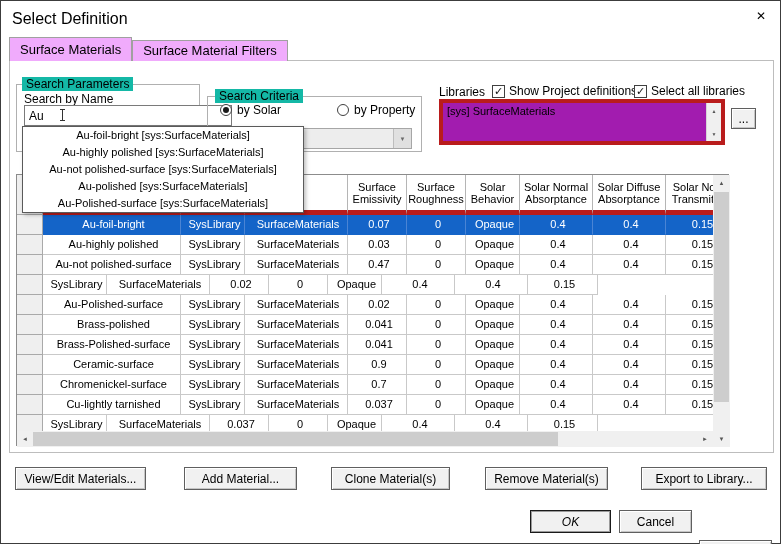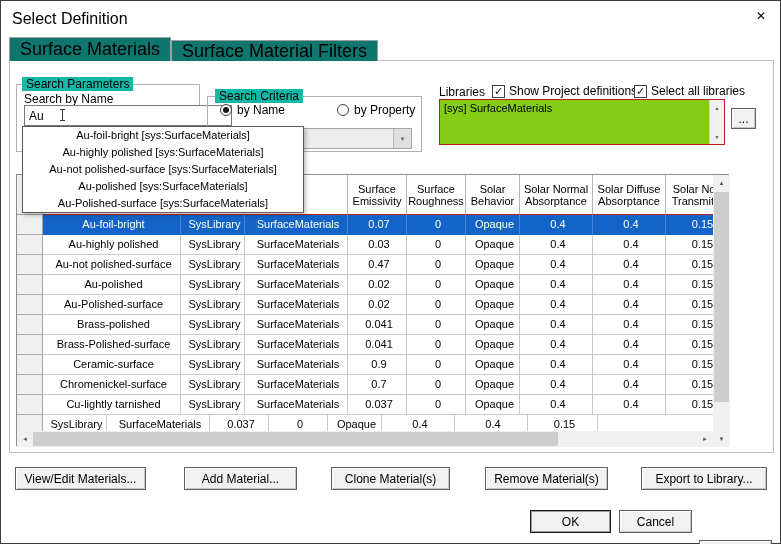--- a/index.html
+++ b/index.html
@@ -8,21 +8,21 @@
     position:relative; width:781px; height:544px; background:#fff;
     border:1px solid #3c3c3c;
     font-family:"Liberation Sans","DejaVu Sans",sans-serif; font-size:12px; color:#000;
   }
   
   .titlebar { position:absolute; left:0; top:0; right:0; height:30px; background:#fff; }
   .title-text { position:absolute; left:11px; top:9px; font-size:16px; }
   .close-btn { position:absolute; right:14px; top:8px; font-size:12px; color:#000; cursor:default; }
   
   .tabstrip { position:absolute; left:8px; top:36px; height:24px; display:flex; align-items:flex-end; z-index:6; }
-  .tab { border:1px solid #a0a0a0; border-bottom:none; background:#0f766e; padding:0 10px; height:21px; line-height:20px; font-size:18px; white-space:nowrap; }
+  .tab { border:1px solid #a0a0a0; border-bottom:none; background:#f0abfc; padding:0 10px; height:21px; line-height:20px; font-size:13px; white-space:nowrap; }
   .tab.active { height:24px; line-height:23px; position:relative; z-index:7; }
   .tab-panel { position:absolute; left:8px; top:59px; width:765px; height:393px; border:1px solid #bdbdbd; background:#fff; }
   
   .groupbox { position:absolute; border:1px solid #b0b0b0; }
   .group-label { position:absolute; background:#14b8a6; padding:0 4px; font-size:12px; white-space:nowrap; z-index:2; }
   .field-label { position:absolute; font-size:12px; white-space:nowrap; }
   .win-input { position:absolute; border:1px solid #7a7a7a; background:#fff; padding:2px 4px;
     font-family:"Liberation Sans","DejaVu Sans",sans-serif; font-size:12px; }
   .ibeam { position:absolute; width:1px; height:12px; background:#333; }
   .ibeam::before, .ibeam::after { content:""; position:absolute; left:-2px; width:5px; height:1px; background:#333; }
@@ -33,33 +33,33 @@
   .win-radio.checked .radio-circle::after { content:""; position:absolute; left:2px; top:2px; width:6px; height:6px; border-radius:50%; background:#1a1a1a; }
   .win-checkbox { position:absolute; display:flex; align-items:center; gap:4px; font-size:12px; white-space:nowrap; }
   .checkbox-box { width:13px; height:13px; border:1px solid #404040; background:#fff; display:flex; align-items:center; justify-content:center; flex:0 0 13px; }
   .checkbox-box .check { font-size:11px; line-height:11px; font-weight:bold; color:#111; display:none; }
   .win-checkbox.checked .check { display:block; }
   
   .combo { position:absolute; border:1px solid #a6a6a6; background:#ededed; display:flex; }
   .combo-field { flex:1; }
   .combo-arrow { width:18px; border-left:1px solid #bdbdbd; background:#e0e0e0; display:flex; align-items:center; justify-content:center; font-size:6px; color:#6a6a6a; }
   
-  .listbox { position:absolute; border:1px solid #b91c1c; background:#84cc16; }
+  .listbox { position:absolute; border:4px solid #b91c1c; background:#a21caf; }
   .lib-item { font-size:11px; padding:2px 4px; white-space:nowrap; }
   .listbox-scroll { position:absolute; right:0; top:0; bottom:0; width:15px; border-left:1px solid #d6d6d6; background:#f0f0f0; }
   .lb-arrow { position:absolute; left:0; width:14px; height:13px; display:flex; align-items:center; justify-content:center; font-size:5px; color:#555; }
   .lb-up { top:1px; } .lb-down { bottom:1px; }
   
   .popup { position:absolute; border:1px solid #5a5a5a; background:#fff; z-index:40; box-shadow:2px 2px 4px rgba(0,0,0,0.25);text-align:center; }
   .ac-item { height:17px; line-height:17px; font-size:11px; padding:0 4px; white-space:nowrap; }
   
   .grid { position:absolute; background:#fff; border:1px solid #8c8c8c; }
   .grid-viewport { position:absolute; left:0; top:0; width:696px; height:256px; overflow:hidden; background:#fff; }
   .grid-header-row { display:flex; height:40px; width:720px; }
-  .hcell { background:#fff; border-right:1px solid #b5b5b5; border-bottom:1px solid #b91c1c;
+  .hcell { background:#fff; border-right:1px solid #b5b5b5; border-bottom:5px solid #b91c1c;
     display:flex; align-items:center; justify-content:center; text-align:center;
     font-size:11px; line-height:12px; padding:0 2px; flex:0 0 auto; overflow:hidden; }
   .grid-row { display:flex; height:20px; width:720px;text-align:center; }
   .cell { border-right:1px solid #c9c9c9; border-bottom:1px solid #c9c9c9; font-size:11px;
     line-height:19px; padding-left:4px; white-space:nowrap; overflow:hidden; flex:0 0 auto; background:#fff; }
   .rowhead { width:26px; flex:0 0 26px; background:#efefef !important;
     border-right:1px solid #a9a9a9 !important; border-bottom:1px solid #a9a9a9 !important; padding:0 !important; }
   .grid-row.selected .cell:not(.rowhead) { background:var(--sel,#1464c8); color:#fff; border-right-color:#4a84d4; border-bottom-color:var(--sel,#1464c8); }
   .col-name { width:138px; } .col-library { width:64px; } .col-category { width:103px; }
   .col-emissivity { width:59px; } .col-roughness { width:59px; } .col-behavior { width:54px; }
@@ -97,21 +97,21 @@
     <div class="groupbox" style="left:6px; top:23px; width:184px; height:68px;"></div>
     <div class="group-label" style="left:12px; top:16px;">Search Parameters</div>
     <div class="field-label" style="left:14px; top:31px;">Search by Name</div>
     <input class="win-input" style="left: 14px; top: 44px; width: 208px; height: 21px;" value="Au">
     <div class="ibeam" style="left:52px; top:48px;"></div>
 
     <div class="groupbox" style="left:197px; top:35px; width:215px; height:56px;"></div>
     <div class="group-label" style="left:205px; top:28px;">Search Criteria</div>
     <div class="win-radio checked" style="left:210px; top:42px;">
       <span class="radio-circle"></span>
-      <span>by Name</span>
+      <span>by Solar</span>
     </div>
     <div class="win-radio" style="left:327px; top:42px;">
       <span class="radio-circle"></span>
       <span>by Property</span>
     </div>
     <div class="combo" style="left:220px; top:67px; width:182px; height:21px;">
       <div class="combo-field"></div>
       <div class="combo-arrow">▼</div>
     </div>
 
@@ -185,21 +185,20 @@
               <div class="cell col-category">SurfaceMaterials</div>
               <div class="cell col-emissivity">0.47</div>
               <div class="cell col-roughness">0</div>
               <div class="cell col-behavior">Opaque</div>
               <div class="cell col-normal_absorptance">0.4</div>
               <div class="cell col-diffuse_absorptance">0.4</div>
               <div class="cell col-normal_transmittance">0.15</div>
             </div>
             <div class="grid-row">
               <div class="cell rowhead"></div>
-              <div class="cell col-name">Au-polished</div>
               <div class="cell col-library">SysLibrary</div>
               <div class="cell col-category">SurfaceMaterials</div>
               <div class="cell col-emissivity">0.02</div>
               <div class="cell col-roughness">0</div>
               <div class="cell col-behavior">Opaque</div>
               <div class="cell col-normal_absorptance">0.4</div>
               <div class="cell col-diffuse_absorptance">0.4</div>
               <div class="cell col-normal_transmittance">0.15</div>
             </div>
             <div class="grid-row">
@@ -308,17 +307,17 @@
       </div>
 
   </div>
 
   <div class="win-button" style="left:14px;  top:466px; width:131px;">View/Edit Materials...</div>
   <div class="win-button" style="left:183px; top:466px; width:113px;">Add Material...</div>
   <div class="win-button" style="left:330px; top:466px; width:119px;">Clone Material(s)</div>
   <div class="win-button" style="left:484px; top:466px; width:123px;">Remove Material(s)</div>
   <div class="win-button" style="left:640px; top:466px; width:126px;">Export to Library...</div>
 
-  <div class="win-button default" style="left:529px; top:509px; width:81px;">OK</div>
+  <div class="win-button default" style="left:529px; top:509px; width:81px;font-style:italic;">OK</div>
   <div class="win-button" style="left:618px; top:509px; width:73px;">Cancel</div>
   <div class="win-button" style="left:698px; top:509px; width:73px;margin-top:30px;">Help</div>
 
 </div>
 
 </body></html>

